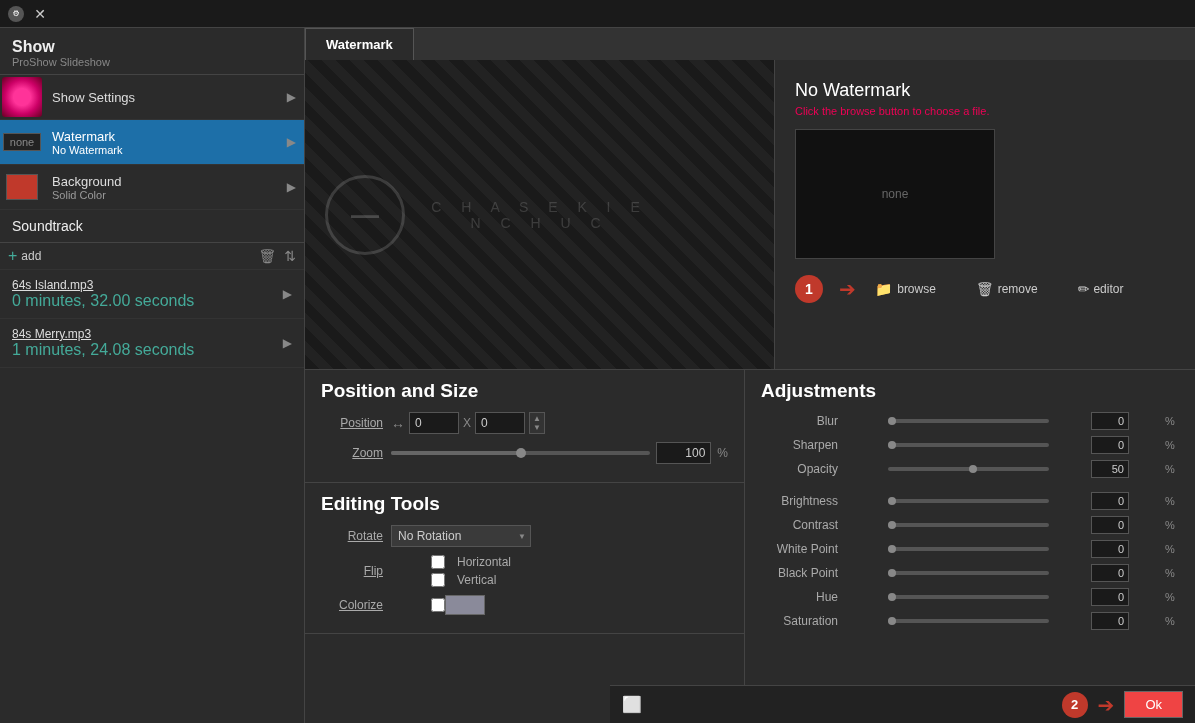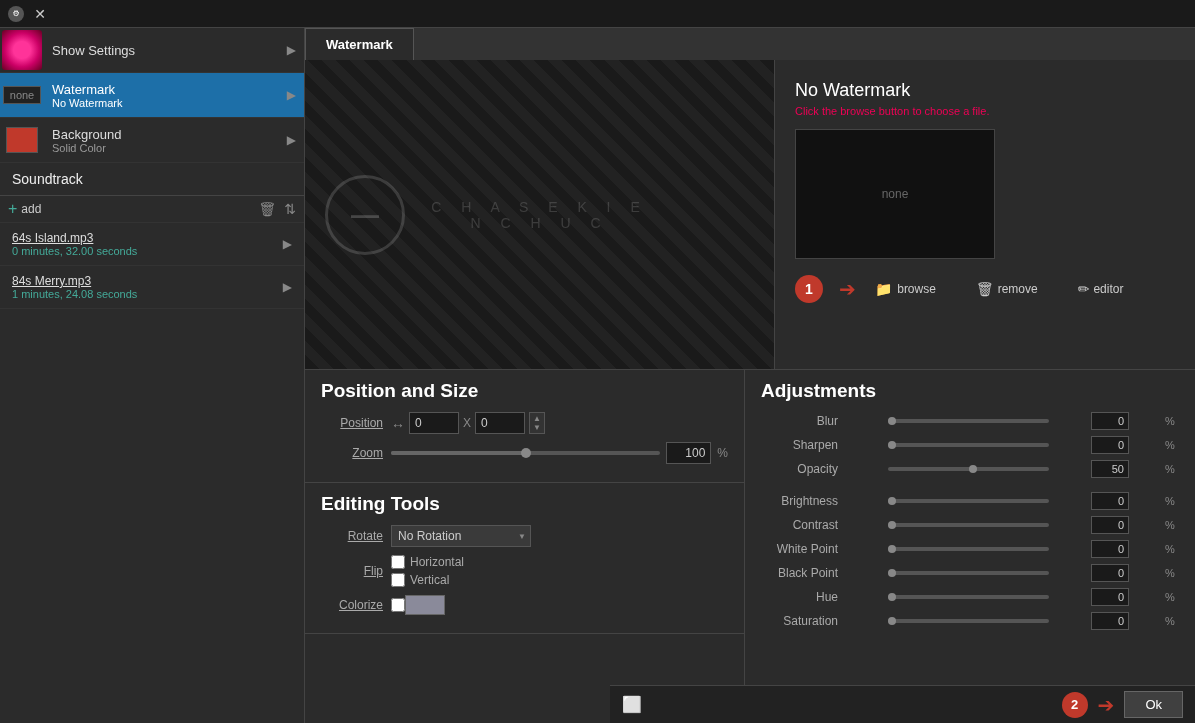--- a/index.html
+++ b/index.html
@@ -146,21 +146,21 @@
       border-bottom: 1px solid #333;
       cursor: pointer;
       display: flex;
       align-items: center;
       justify-content: space-between;
     }
     .soundtrack-item .track-info .track-name {
       font-size: 12px; color: #ddd; text-decoration: underline;
     }
     .soundtrack-item .track-info .track-duration {
-      font-size: 11px; color: #4a9;
+      font-size: 16px; color: #4a9;
     }
     .soundtrack-item .track-arrow {
       color: #888; font-size: 12px;
     }
 
     
     #content-area {
       flex: 1;
       display: flex;
       flex-direction: column;
@@ -412,21 +412,21 @@
     .slider-thumb {
       width: 10px; height: 10px;
       background: #888;
       border-radius: 50%;
       position: absolute;
       top: -3px;
       left: 50%;
       transform: translateX(-50%);
     }
     .pct-input {
-      width: 45px;
+      width: 55px;
       background: #1a1a1a;
       border: 1px solid #555;
       color: #ccc;
       padding: 3px 5px;
       font-size: 12px;
       text-align: right;
     }
     .pct-label {
       color: #888; font-size: 12px;
     }
@@ -453,23 +453,24 @@
       top: 50%;
       transform: translateY(-50%);
       font-size: 8px;
       color: #888;
       pointer-events: none;
     }
 
     .checkbox-label {
       display: flex;
       align-items: center;
-      gap: 5px;
+      gap: 12px;
       color: #aaa;
       font-size: 12px;
+      margin-left: 40px;
     }
     .checkbox-input {
       width: 14px; height: 14px;
       background: #333;
       border: 1px solid #555;
     }
 
     .color-swatch-small {
       width: 40px; height: 20px;
       background: #8a8a9a;
@@ -552,21 +553,21 @@
     .step2-badge {
       width: 26px; height: 26px;
       background: #c0392b;
       border-radius: 50%;
       display: flex; align-items: center; justify-content: center;
       color: #fff;
       font-size: 13px;
       font-weight: bold;
     }
     .ok-btn {
-      background: #404040;
+      background: #ef4444;
       border: 1px solid #666;
       color: #fff;
       padding: 5px 20px;
       font-size: 13px;
       cursor: pointer;
     }
 
     
     .flower-thumb {
       width: 40px;
@@ -601,20 +602,24 @@
 
 <div id="title-bar">
   <div class="app-icon">⚙</div>
   <div class="close-btn">✕</div>
 </div>
 
 <div id="main-layout">
 
   <div id="sidebar">
 
+    <div id="show-header">
+      <div class="show-label">Show</div>
+      <div class="show-sub">ProShow Slideshow</div>
+    </div>
 
     <div class="sidebar-item">
       <div class="thumb">
         <div class="flower-thumb"></div>
       </div>
       <div class="label-group">
         <div class="label-main">Show Settings</div>
       </div>
       <div class="arrow">▶</div>
     </div>

